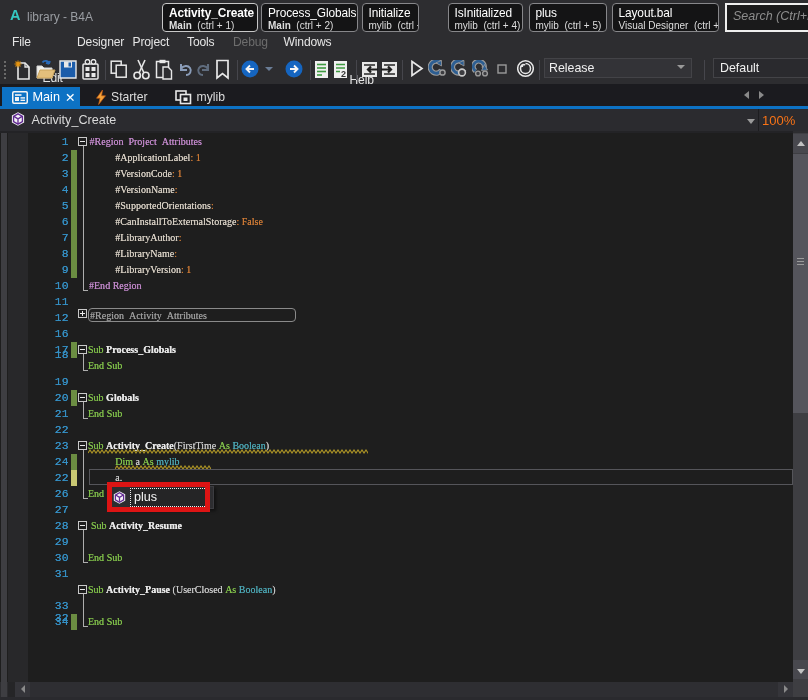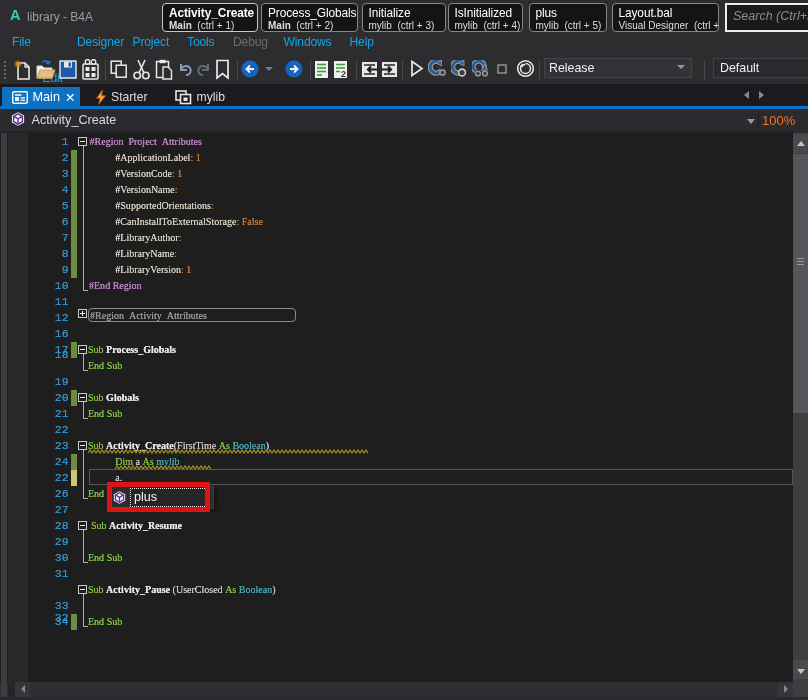--- a/index.html
+++ b/index.html
@@ -12,40 +12,40 @@
 .org { color:#cd7a35; }
 .kw  { color:#80c04a; }
 .bld { color:#e8e8e8; font-weight:bold; }
 .pln { color:#c8c8c8; }
 .typ { color:#4ba6b3; }
 .gry { color:#9b9b9b; }
 .cbox { position:absolute; left:77.5px; width:9.5px; height:9.5px; border:1px solid #c9c9c9; background:#1e1e1e; }
 .cbh { position:absolute; left:1.5px; top:3.2px; width:4.5px; height:1.2px; background:#e8e8e8; }
 .cbv { position:absolute; left:3.2px; top:1.5px; width:1.2px; height:4.5px; background:#e8e8e8; }
 .sep { position:absolute; top:60px; width:1px; height:20px; background:#46464c; }
-.menuitem { position:absolute; top:35px; font-size:12.1px; letter-spacing:-0.15px; color:#0ea5e9; }
+.menuitem { position:absolute; top:35px; font-size:12.1px; letter-spacing:-0.15px; color:#e5e5e5; }
 .qtab { position:absolute; top:3px; height:29px; overflow:hidden; background:#141415; border:1px solid #8f8f8f; border-radius:4px; }
 .qt1 { font-size:11.9px; letter-spacing:-0.1px; color:#ffffff; position:absolute; left:6px; top:2px; white-space:nowrap; }
 .qt2 { font-size:10px; color:#dedede; position:absolute; left:6px; top:16px; white-space:nowrap; }
 </style></head>
 <body>
 <div id="app">
 
 <div class="abs" style="left:0;top:0;width:808px;height:33px;background:#2d2d30;"></div>
 <div class="abs" style="left:10px;top:7px;font-size:14.5px;font-weight:bold;color:#35c8c2;">A</div>
 <div class="abs" style="left:27px;top:9.5px;font-size:12px;color:#9a9da2;">library - B4A</div>
 <div class="qtab" style="left:162px;width:96px;border-color:#c8c8c8;">
       <div class="qt1" style="font-weight:bold;">Activity_Create</div>
       <div class="qt2"><b>Main</b>&nbsp;&nbsp;(ctrl + 1)</div>
     </div>
 <div class="qtab" style="left:261px;width:97px;border-color:#87878a;">
       <div class="qt1" style="">Process_Globals</div>
       <div class="qt2"><b>Main</b>&nbsp;&nbsp;(ctrl + 2)</div>
     </div>
-<div class="qtab" style="left:361.5px;width:84px;border-color:#87878a;">
+<div class="qtab" style="left:361.5px;width:57px;border-color:#87878a;">
       <div class="qt1" style="">Initialize</div>
       <div class="qt2">mylib&nbsp;&nbsp;(ctrl + 3)</div>
     </div>
 <div class="qtab" style="left:447.5px;width:75.5px;border-color:#87878a;">
       <div class="qt1" style="">IsInitialized</div>
       <div class="qt2">mylib&nbsp;&nbsp;(ctrl + 4)</div>
     </div>
 <div class="qtab" style="left:528.5px;width:78px;border-color:#87878a;">
       <div class="qt1" style="">plus</div>
       <div class="qt2">mylib&nbsp;&nbsp;(ctrl + 5)</div>
@@ -58,21 +58,21 @@
 <div class="abs" style="left:725px;top:3px;width:83px;height:29px;background:#1a1a1b;border:2px solid #eeeeee;border-right:none;"></div>
 <div class="abs" style="left:733px;top:9px;font-size:12.5px;font-style:italic;color:#8d8d8d;white-space:nowrap;">Search (Ctrl+F</div>
 
 <div class="menuitem" style="left:12px;">File</div>
 <div class="menuitem" style="left:42.5px;margin-top:36px;">Edit</div>
 <div class="menuitem" style="left:77px;">Designer</div>
 <div class="menuitem" style="left:132.5px;">Project</div>
 <div class="menuitem" style="left:187px;">Tools</div>
 <div class="menuitem" style="left:233px;color:#6d6d6d;">Debug</div>
 <div class="menuitem" style="left:283.5px;">Windows</div>
-<div class="menuitem" style="left:349.5px;">Help</div>
+<div class="menuitem" style="left:349.5px;margin-top:38px;">Help</div>
 
 <div class="abs" style="left:4px;top:61px;width:2px;height:2px;background:#6a6a6a;box-shadow:0 4px 0 #6a6a6a,0 8px 0 #6a6a6a,0 12px 0 #6a6a6a,0 16px 0 #6a6a6a;"></div>
 <div class="sep" style="left:104.5px;"></div>
 <div class="sep" style="left:237px;"></div>
 <div class="sep" style="left:310px;"></div>
 <div class="sep" style="left:355.5px;"></div>
 <div class="sep" style="left:402px;"></div>
 <div class="sep" style="left:538.5px;"></div>
 <div class="sep" style="left:704px;"></div>
 <svg class="abs" style="left:13px;top:59px;" width="18" height="22" viewBox="0 0 18 22">

